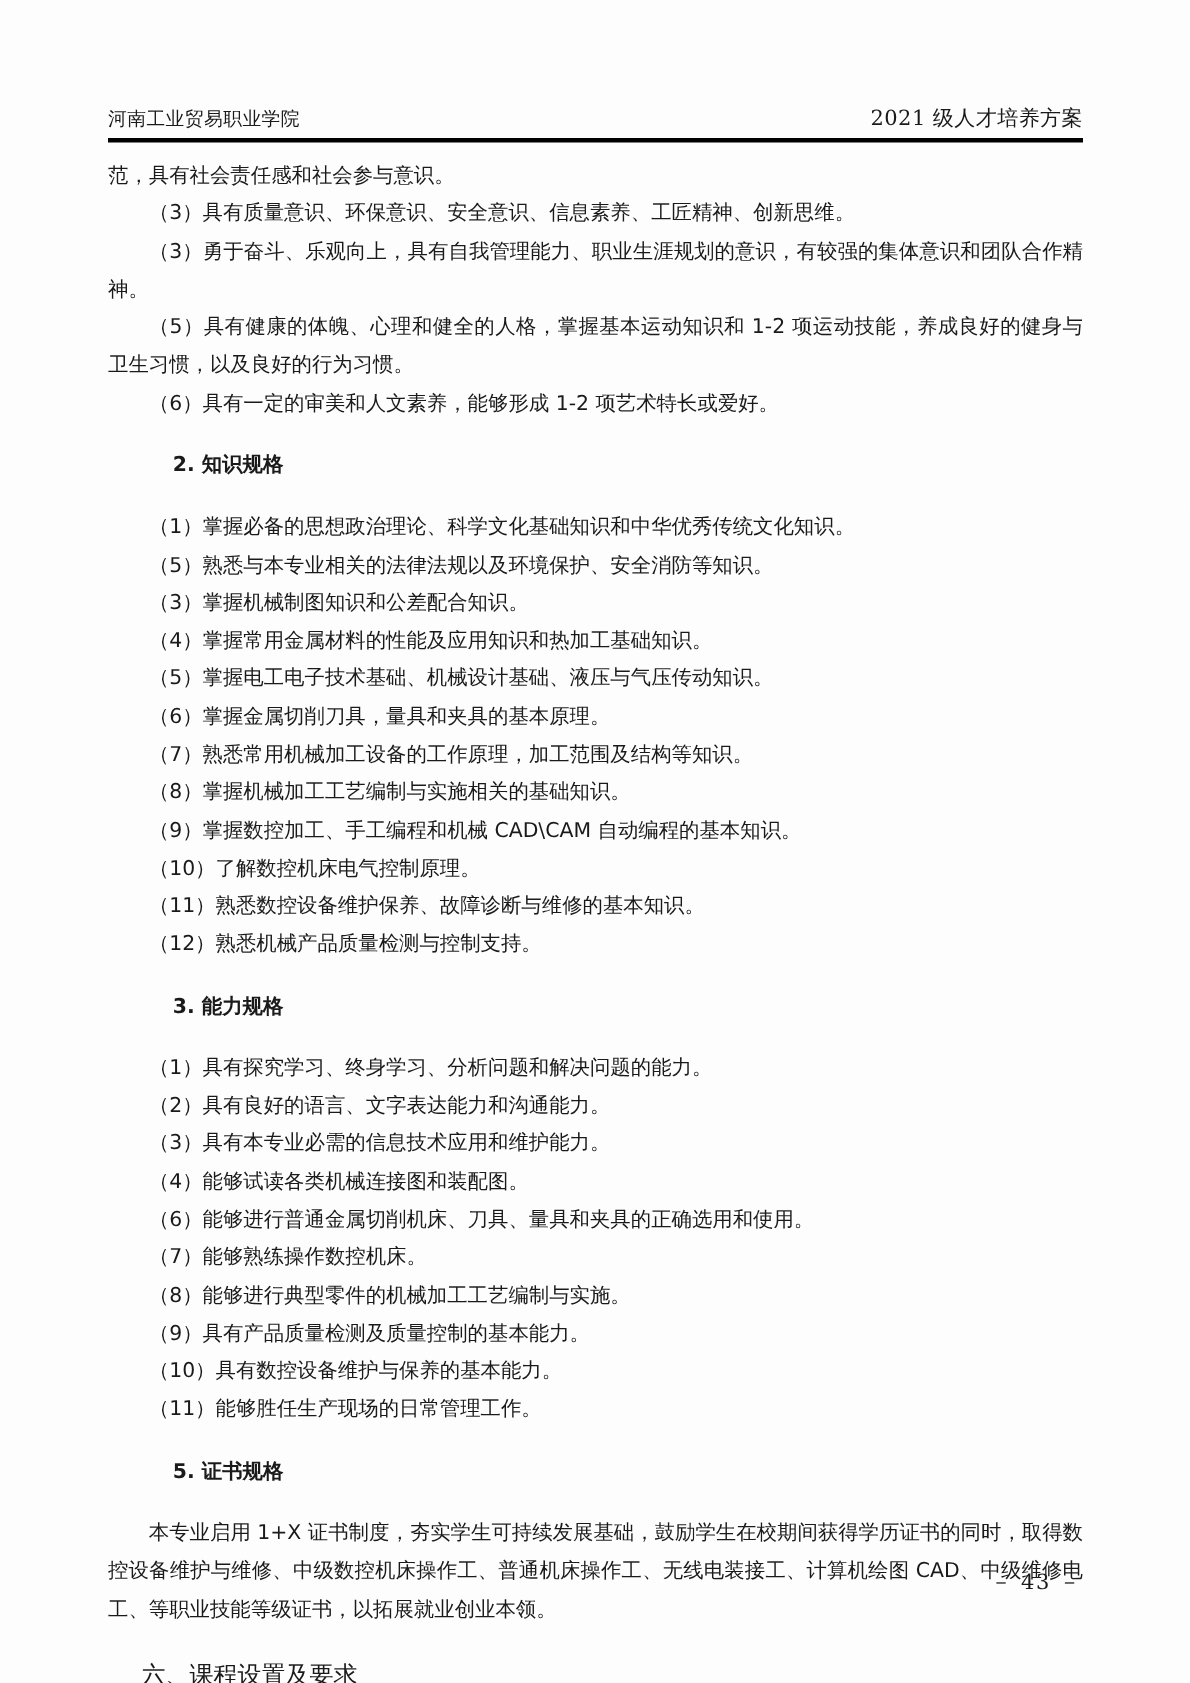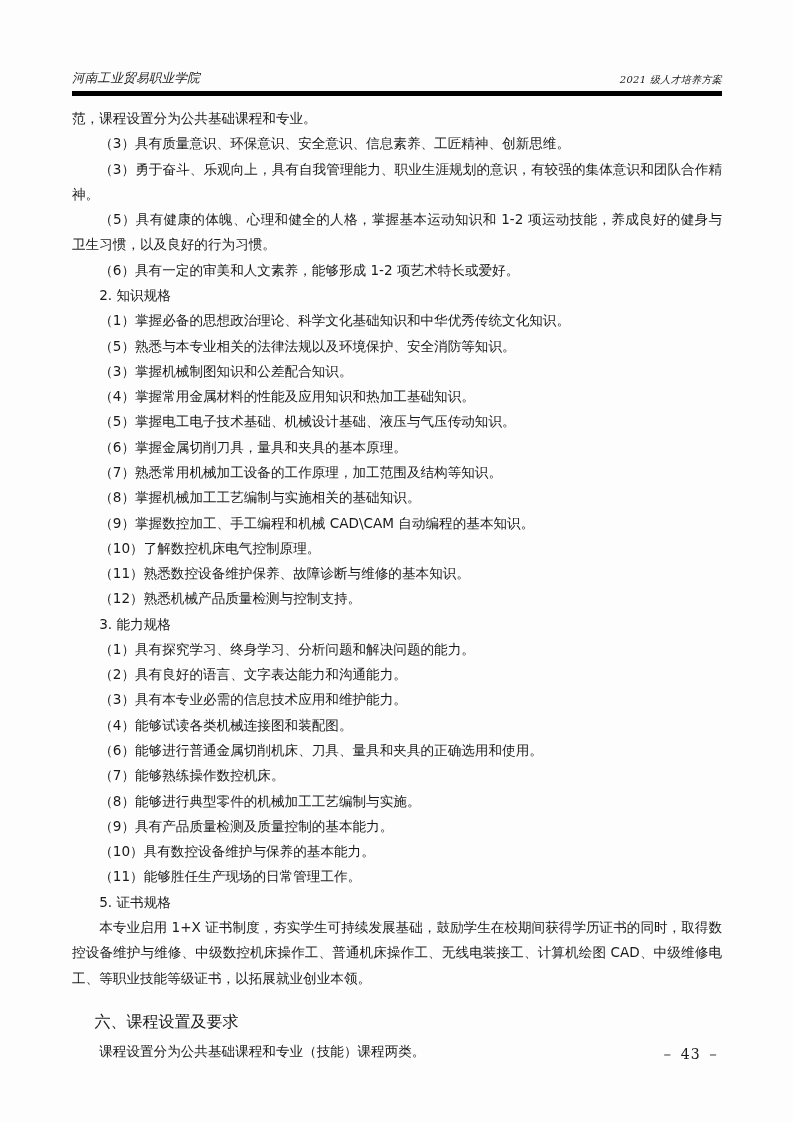--- a/index.html
+++ b/index.html
@@ -24,49 +24,48 @@
     left: 72px;
     top: 70px;
     width: 650px;
   }
   .header {
     display: flex;
     justify-content: space-between;
     align-items: flex-end;
     font-size: 12.5px;
     padding-bottom: 4px;
-    border-bottom: 5px solid #000000;
+    border-bottom: 3px solid #000000;
     letter-spacing: 0.3px;
-    font-style: italic;
   }
   .header-left {
     font-family: "DejaVu Sans", "Liberation Sans", sans-serif;
   }
   .header-right {
     font-family: "DejaVu Serif", "Liberation Serif", serif;
-    font-size: 10px;
+    font-size: 14px;
   }
   .body-text {
     margin-top: 10px;
     font-size: 13.6px;
     line-height: 1.86;
     text-align: justify;
   }
   .p {
     margin: 0;
     text-indent: 0;
   }
   .p-indent {
     margin: 0;
     text-indent: 2em;
   }
   .sec-head {
-    margin: 0;
+    margin: 16px;
     text-indent: 2em;
-    font-weight: normal;
+    font-weight: bold;
   }
   .big-head {
     margin: 16px 0 2px 0;
     text-indent: 1.4em;
     font-weight: normal;
     font-size: 16px;
     line-height: 1.9;
   }
   .page-num {
     position: absolute;
@@ -84,21 +83,21 @@
 
   <div class="content">
 
     <div class="header">
       <div class="header-left">河南工业贸易职业学院</div>
       <div class="header-right">2021 级人才培养方案</div>
     </div>
 
     <div class="body-text">
 
-      <p class="p">范，课程设置分为公共基础课程和专业。</p>
+      <p class="p">范，具有社会责任感和社会参与意识。</p>
 
       <p class="p-indent">（3）具有质量意识、环保意识、安全意识、信息素养、工匠精神、创新思维。</p>
       <p class="p-indent">（3）勇于奋斗、乐观向上，具有自我管理能力、职业生涯规划的意识，有较强的集体意识和团队合作精神。</p>
       <p class="p-indent">（5）具有健康的体魄、心理和健全的人格，掌握基本运动知识和 1-2 项运动技能，养成良好的健身与卫生习惯，以及良好的行为习惯。</p>
       <p class="p-indent">（6）具有一定的审美和人文素养，能够形成 1-2 项艺术特长或爱好。</p>
 
       <p class="sec-head">2. 知识规格</p>
       <p class="p-indent">（1）掌握必备的思想政治理论、科学文化基础知识和中华优秀传统文化知识。</p>
       <p class="p-indent">（5）熟悉与本专业相关的法律法规以及环境保护、安全消防等知识。</p>
       <p class="p-indent">（3）掌握机械制图知识和公差配合知识。</p>

